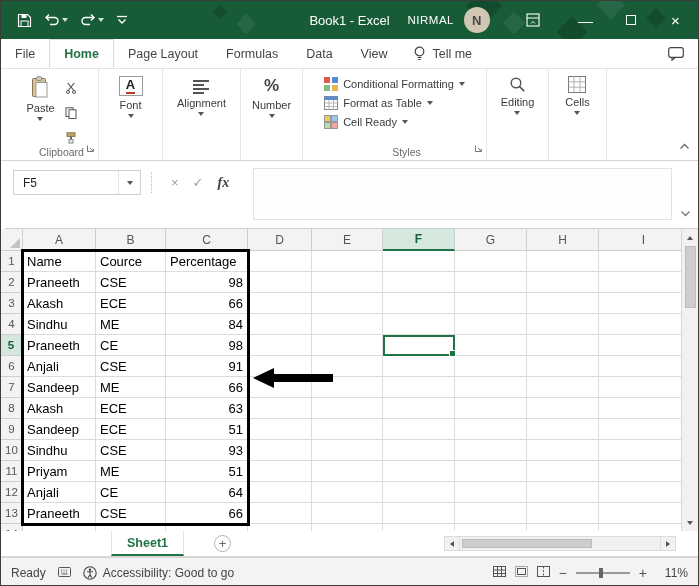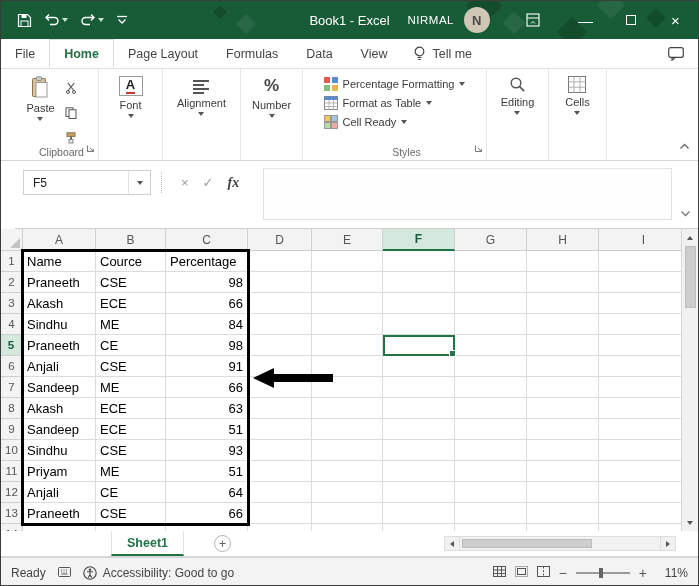--- a/index.html
+++ b/index.html
@@ -46,21 +46,21 @@
   .collapse-ribbon{position:absolute;right:8px;bottom:6px;}
 
   
   .tri{width:0;height:0;display:inline-block;}
   .tri-down{border-left:3.5px solid transparent;border-right:3.5px solid transparent;border-top:4px solid #555;}
   .tri-up{border-left:3.5px solid transparent;border-right:3.5px solid transparent;border-bottom:4px solid #555;}
   .tri-left{border-top:3.5px solid transparent;border-bottom:3.5px solid transparent;border-right:4px solid #555;}
   .tri-right{border-top:3.5px solid transparent;border-bottom:3.5px solid transparent;border-left:4px solid #555;}
 
   
-  .formula{position:absolute;top:160px;left:14px;right:0;height:68px;background:#fff;border-bottom:1px solid #cfcfcf;}
+  .formula{position:absolute;top:160px;left:4px;right:0;height:68px;background:#fff;border-bottom:1px solid #cfcfcf;}
   .namebox{position:absolute;left:8px;top:9px;width:128px;height:25px;border:1px solid #cfcfcf;display:flex;align-items:center;font-size:12px;color:#222;background:#fff;}
   .namebox .val{flex:1;padding-left:9px;}
   .namebox .ddz{width:22px;height:100%;display:flex;align-items:center;justify-content:center;border-left:1px solid #e4e4e4;}
   .fsep{position:absolute;left:146px;top:11px;height:21px;border-left:1px dotted #bbb;}
   .fbtns{position:absolute;left:156px;top:9px;height:25px;display:flex;align-items:center;gap:14px;padding:0 10px;font-size:13px;color:#9b9b9b;}
   .fx{font-family:"Liberation Serif",serif;font-style:italic;font-weight:bold;color:#444;font-size:14px;}
   .finput{position:absolute;left:248px;top:7px;right:26px;height:52px;border:1px solid #e2e2e2;background:#fefefe;font-size:12px;padding:3px 6px;color:#222;}
   .fchev{position:absolute;right:7px;top:42px;}
 
   
@@ -268,21 +268,21 @@
 
     <div class="rgroup" style="width:184px;align-items:flex-start;">
       <div class="styles-rows">
         <span class="srow">
           <svg width="14" height="14" viewBox="0 0 14 14">
               <rect x="0" y="0" width="6" height="6" fill="#e05a4e"></rect>
               <rect x="8" y="0" width="6" height="6" fill="#5a8ad0"></rect>
               <rect x="0" y="8" width="6" height="6" fill="#7fc07f"></rect>
               <rect x="8" y="8" width="6" height="6" fill="#e6b84f"></rect>
             </svg>
-          <span>Percentage Formatting</span>
+          <span>Conditional Formatting</span>
           <span class="tri tri-down"></span>
         </span>
         <span class="srow">
           <svg width="14" height="14" viewBox="0 0 14 14">
               <rect x="0.5" y="0.5" width="13" height="13" fill="#fff" stroke="#888"></rect>
               <rect x="0.5" y="0.5" width="13" height="3.5" fill="#5a8ad0"></rect>
               <path d="M0.5 7 H13.5 M0.5 10.5 H13.5 M5 4 V13.5 M9.5 4 V13.5" stroke="#b5b5b5"></path>
             </svg>
           <span>Format as Table</span>
           <span class="tri tri-down"></span>

